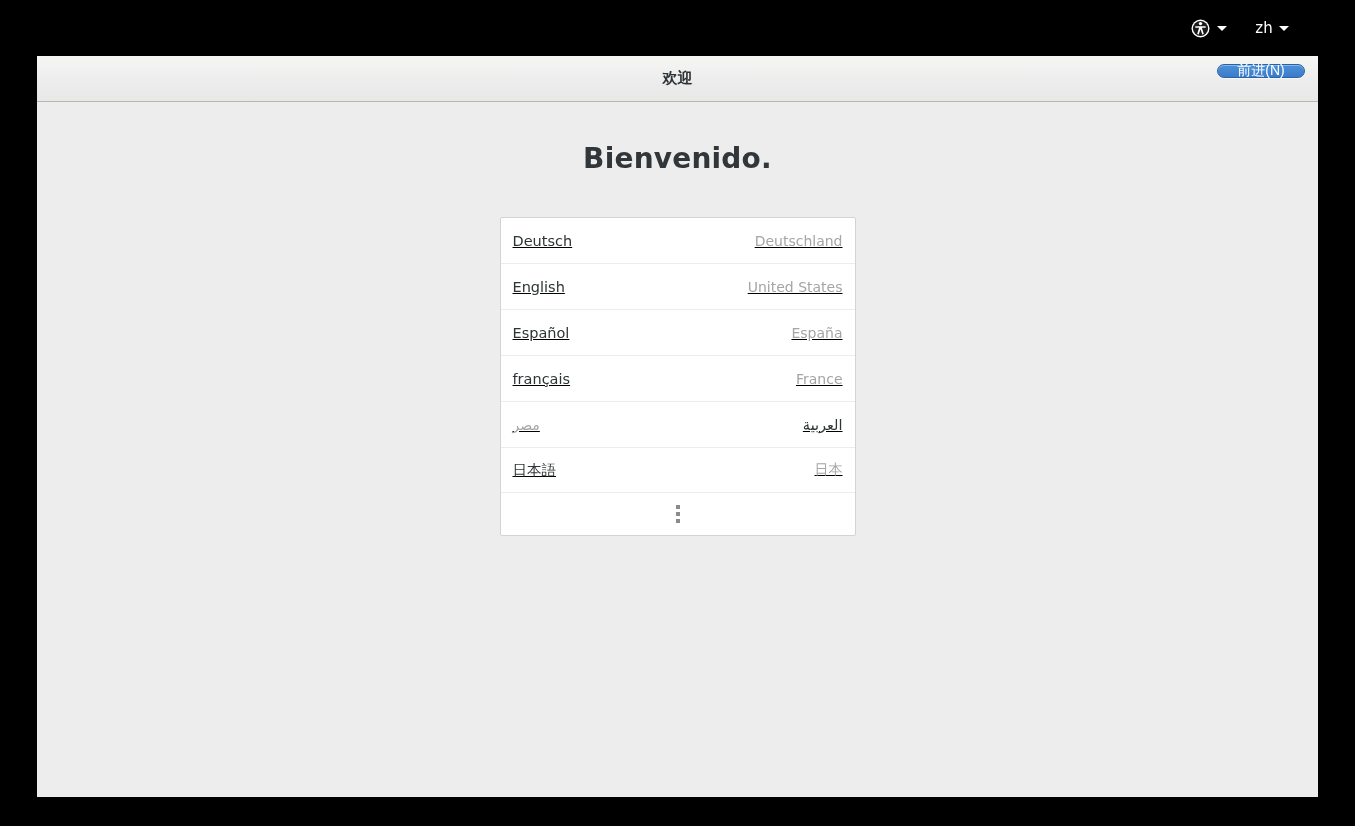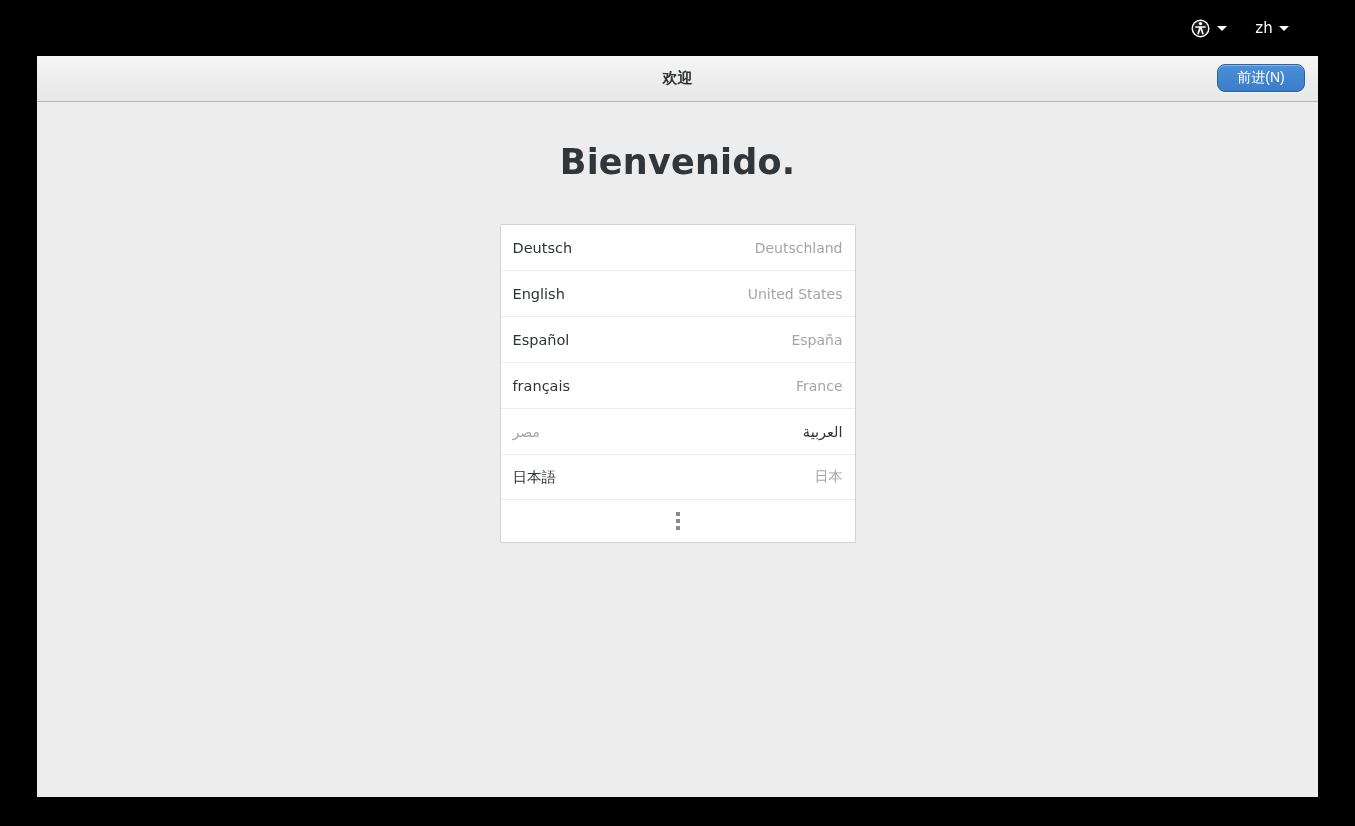--- a/index.html
+++ b/index.html
@@ -68,21 +68,21 @@
     left: 0; right: 0;
     text-align: center;
     font-size: 15px;
     font-weight: bold;
     color: #2e3436;
   }
   #next-button {
     position: absolute;
     right: 13px;
     top: 8px;
-    height: 28px;
+    height: 14px;
     min-width: 88px;
     padding: 0 12px;
     display: flex;
     align-items: center;
     justify-content: center;
     background: linear-gradient(to bottom, #4a90d9 0%, #3c7cc8 100%);
     border: 1px solid #2a62a8;
     border-radius: 8px;
     box-shadow: inset 0 1px 0 rgba(255,255,255,0.35), 0 1px 0 rgba(255,255,255,0.6);
     color: #ffffff;
@@ -96,34 +96,35 @@
     position: relative;
     height: 694px;
     background: #ededed;
     display: flex;
     flex-direction: column;
     align-items: center;
   }
 
   #welcome-heading {
     margin-top: 40px;
-    font-size: 35px;
+    font-size: 28px;
     font-weight: bold;
     color: #31363b;
     letter-spacing: 0.2px;
   }
 
   
   #language-list {
     margin-top: 42px;
     width: 356px;
     background: #ffffff;
     border: 1px solid #d3d3d0;
     border-radius: 2px;
     overflow: hidden;
+    text-decoration: underline;
   }
   .language-row {
     display: flex;
     align-items: center;
     justify-content: space-between;
     height: 46px;
     padding: 0 12px;
     border-bottom: 1px solid #ececec;
     cursor: pointer;
   }

